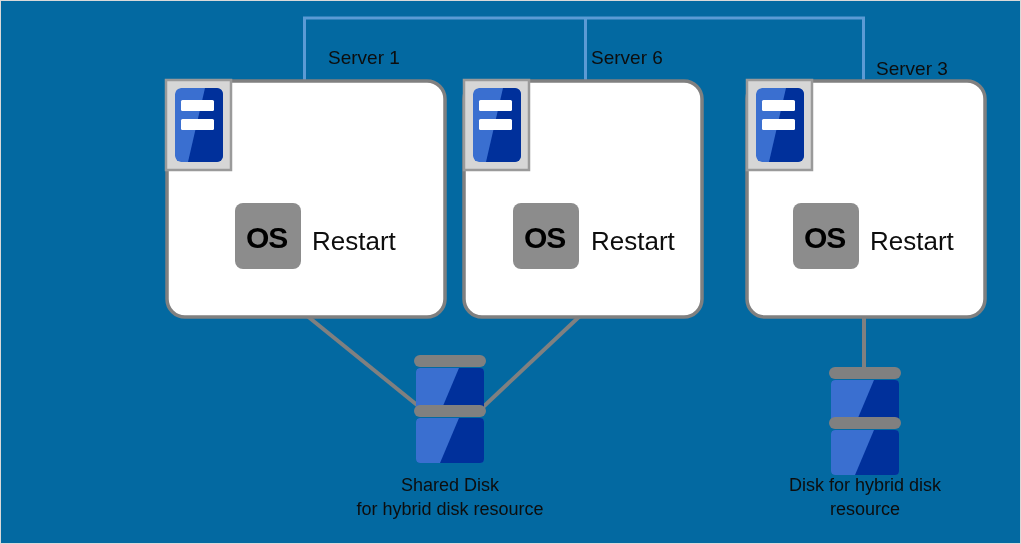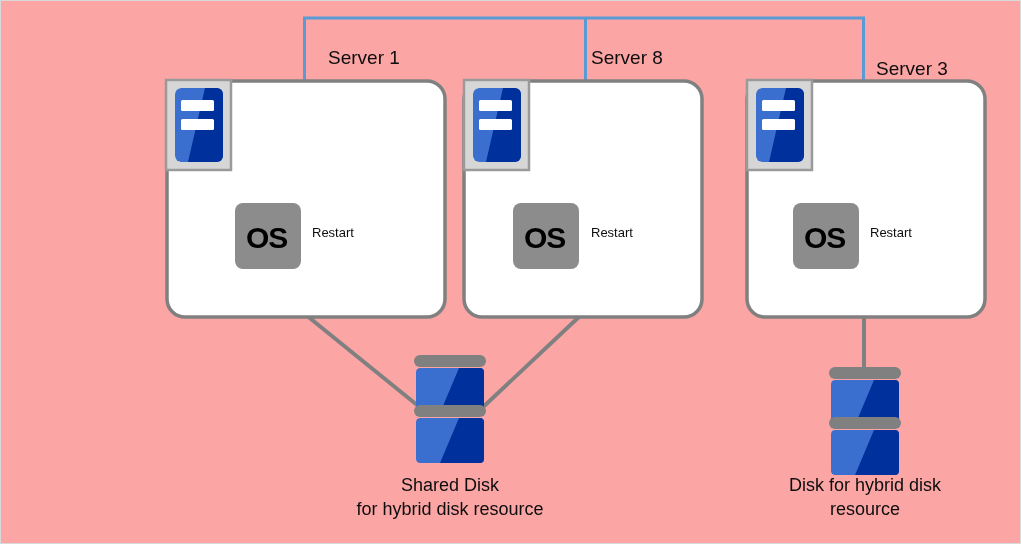--- a/index.html
+++ b/index.html
@@ -7,21 +7,21 @@
     padding: 0;
     background: #ffffff;
   }
   body {
     font-family: "Liberation Sans", sans-serif;
   }
   #canvas {
     position: relative;
     width: 1021px;
     height: 544px;
-    background: #fca5a5;
+    background: #0369a1;
     border: 1px solid #d9d9d9;
     box-sizing: border-box;
     overflow: hidden;
   }
   #svg-layer {
     position: absolute;
     left: 0;
     top: 0;
     width: 1021px;
     height: 544px;
@@ -30,21 +30,21 @@
     position: absolute;
     font-size: 19px;
     color: #0d0d0d;
     white-space: nowrap;
     line-height: 1.28;
   }
   .server-label {
     font-size: 19px;
   }
   .restart-label {
-    font-size: 13px;
+    font-size: 26px;
   }
   .caption {
     position: absolute;
     font-size: 18px;
     color: #0d0d0d;
     text-align: center;
     line-height: 1.35;
     white-space: pre-line;
   }
 </style>
@@ -172,21 +172,21 @@
       <g transform="translate(830,429)">
         <g clip-path="url(#diskBlockClipA)">
           <rect x="0" y="0" width="68" height="45" rx="4" ry="4" fill="#3a6fd0"></rect>
           <polygon points="43,0 68,0 68,45 24,45" fill="#00309b"></polygon>
         </g>
       </g>
     </g>
   </svg>
 
   <div class="label server-label" style="left:327px; top:45px;">Server 1</div>
-  <div class="label server-label" style="left:590px; top:45px;">Server 8</div>
+  <div class="label server-label" style="left:590px; top:45px;">Server 6</div>
   <div class="label server-label" style="left:875px; top:56px;">Server 3</div>
 
   <div class="label" style="left:245px; top:218px; font-weight:bold; font-size:30px; letter-spacing:-1px; color:#000;">OS</div>
   <div class="label" style="left:523px; top:218px; font-weight:bold; font-size:30px; letter-spacing:-1px; color:#000;">OS</div>
   <div class="label" style="left:803px; top:218px; font-weight:bold; font-size:30px; letter-spacing:-1px; color:#000;">OS</div>
 
   <div class="label restart-label" style="left:311px; top:224px;">Restart</div>
   <div class="label restart-label" style="left:590px; top:224px;">Restart</div>
   <div class="label restart-label" style="left:869px; top:224px;">Restart</div>
 

